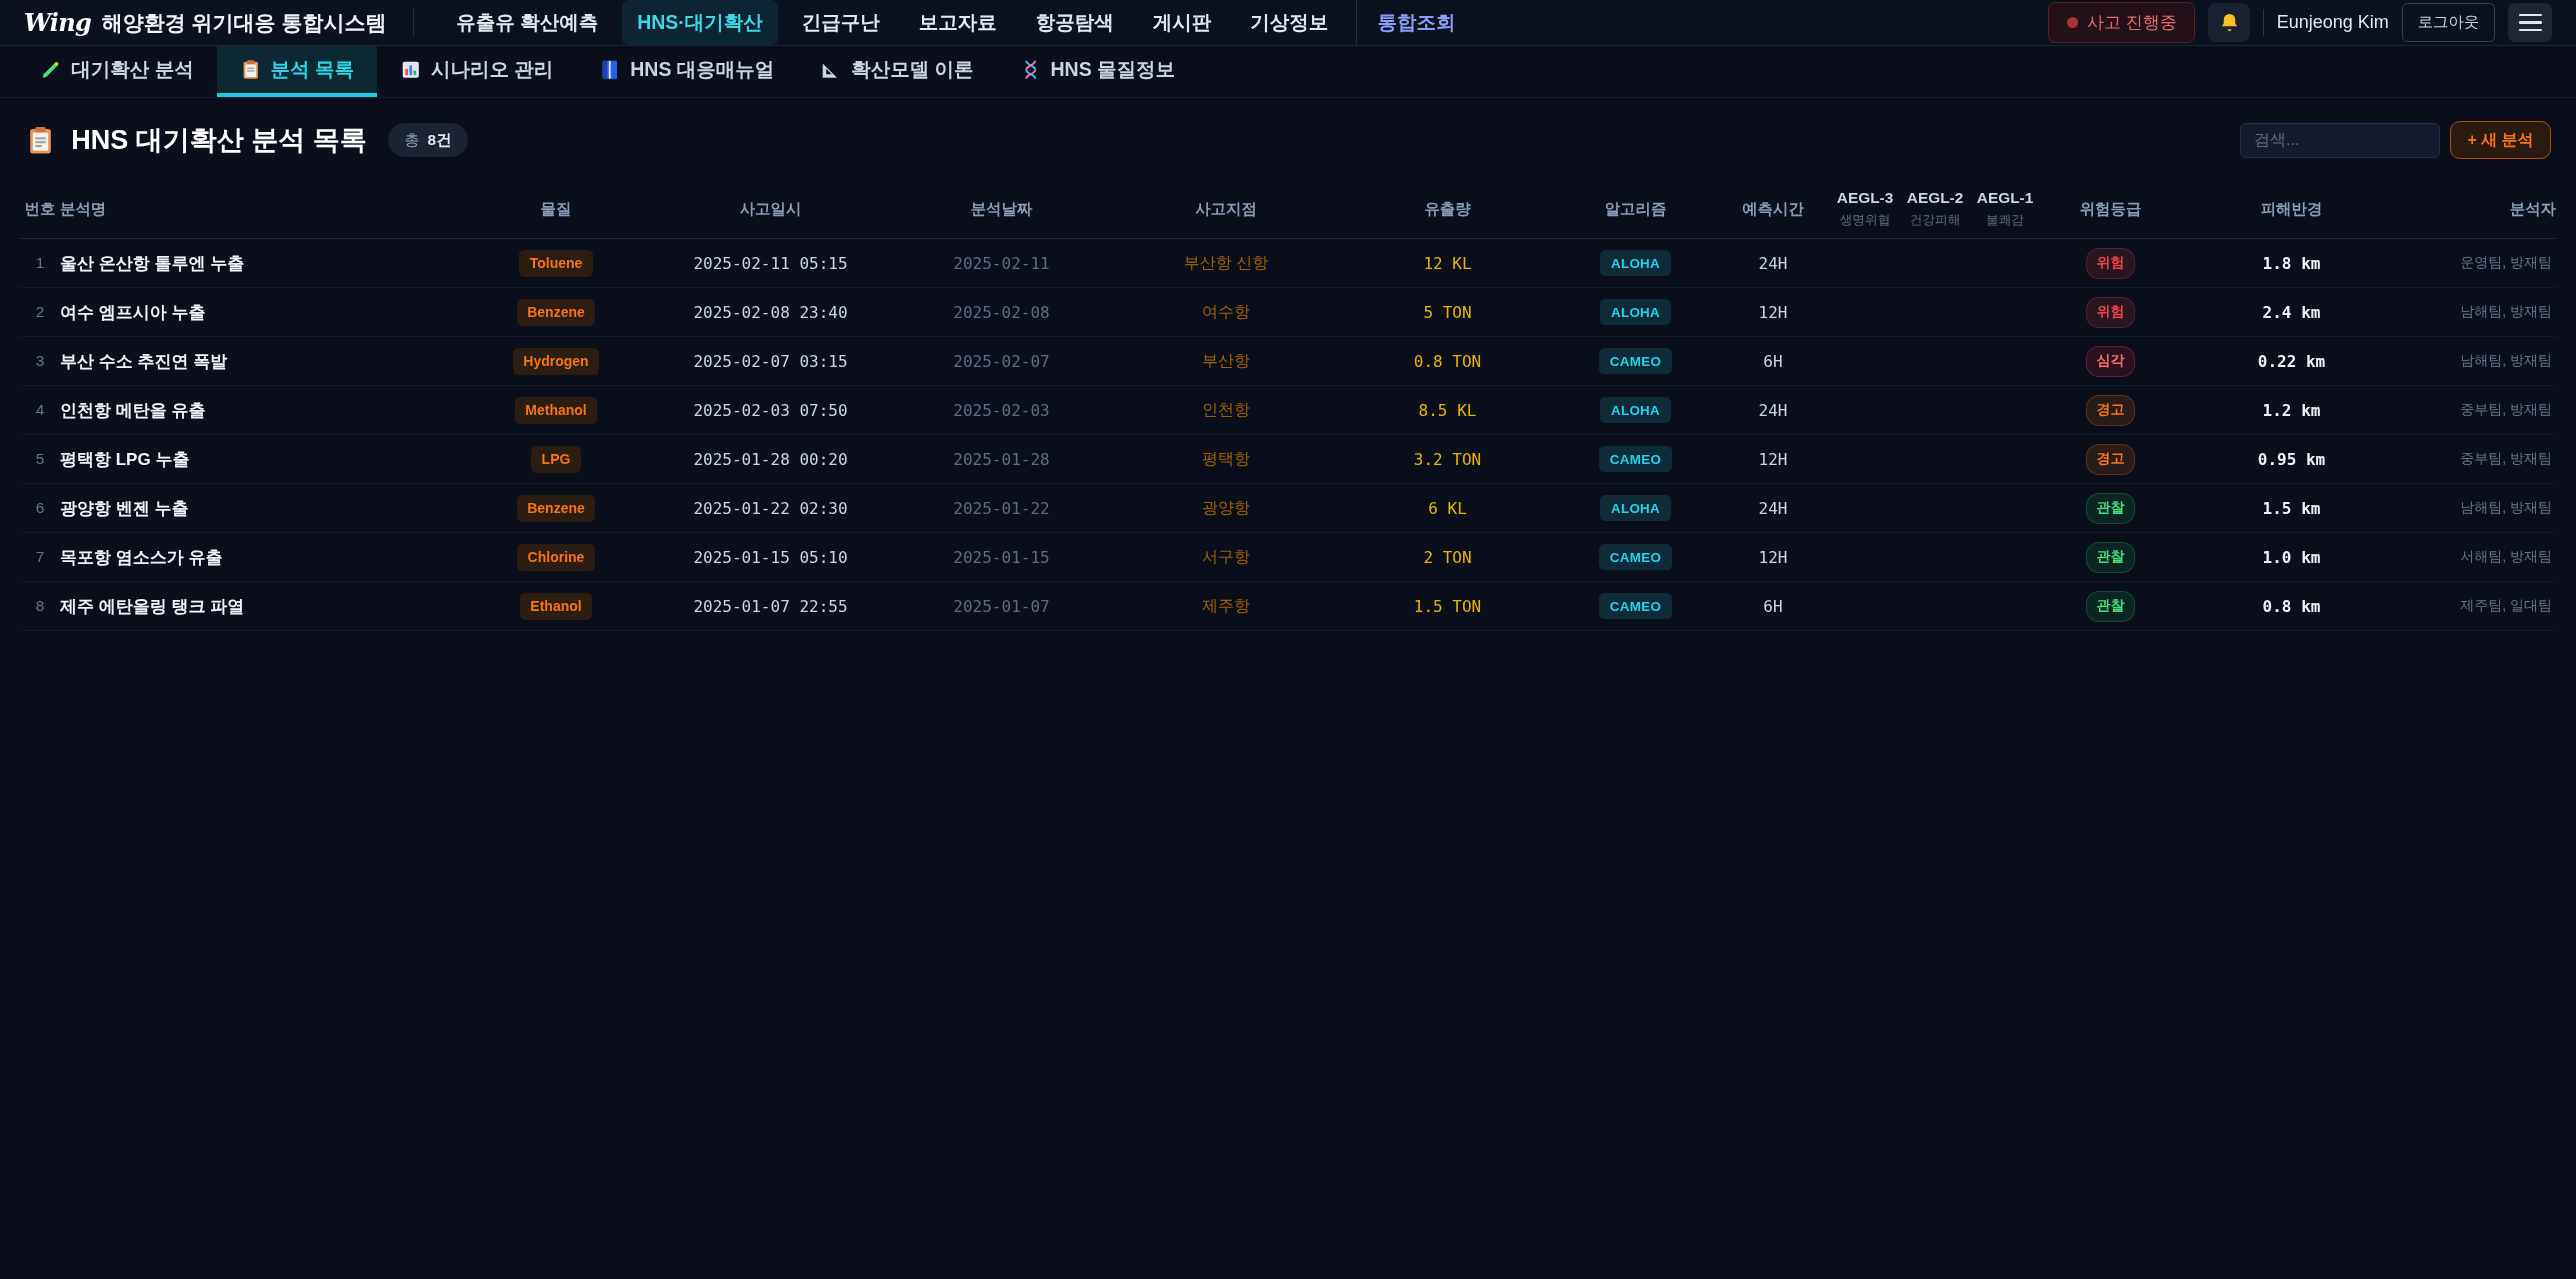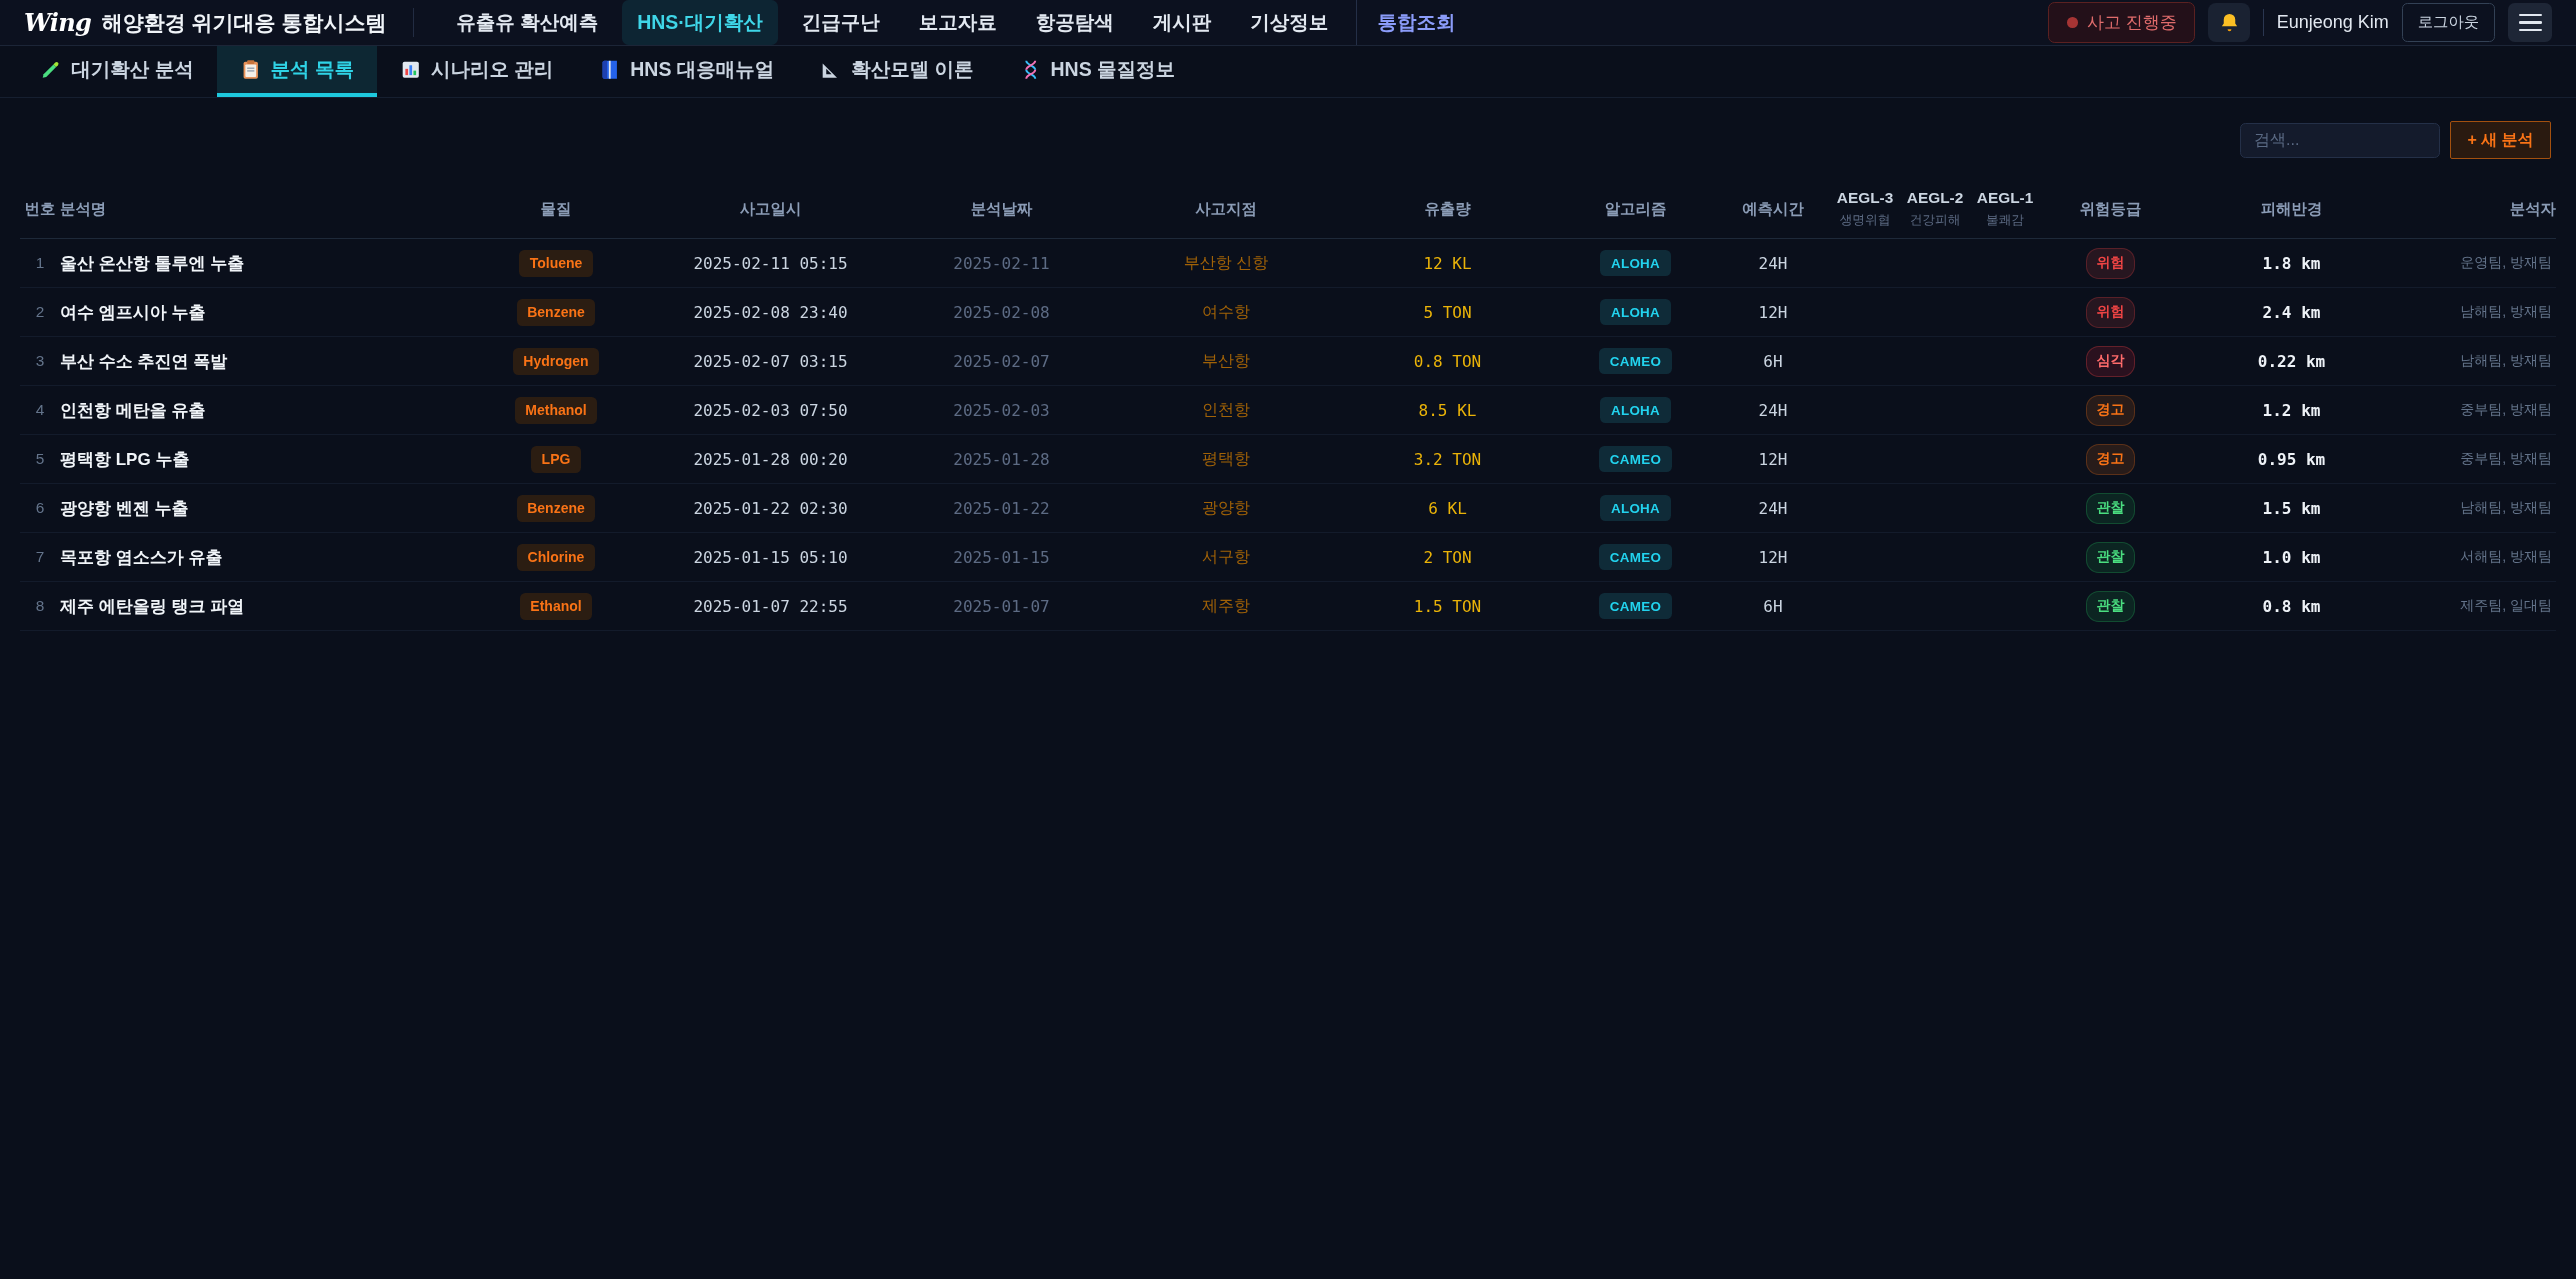--- a/index.html
+++ b/index.html
@@ -51,21 +51,21 @@
   .page-title { font-size:27px; font-weight:bold; color:#ffffff; white-space:nowrap; }
   .total-badge { margin-left:6.7px; background:#1a2332; border-radius:670px; padding:6.7px 16px; font-size:15.4px; color:#8fa0b8; display:flex; gap:8px; align-items:center; white-space:nowrap; }
   .total-badge b { color:#e2e8f0; font-weight:bold; }
   .ph-right { margin-left:auto; display:flex; align-items:center; gap:10.7px; }
   .search-input {
     width:200px; height:35px; background:#141b2c; border:0.7px solid #243048; border-radius:5.4px;
     color:#cbd5e1; font-size:16px; padding:0 13.4px; font-family:inherit; outline:none;
   }
   .search-input::placeholder { color:#5b6b85; }
   .new-btn {
-    height:38px; padding:0 16px; background:#2a1a10; border:0.7px solid #a3500f; border-radius:2px;
+    height:38px; padding:0 16px; background:#2a1a10; border:0.7px solid #a3500f; border-radius:10px;
     color:#f97316; font-size:16px; font-weight:bold; cursor:pointer; font-family:inherit; white-space:nowrap;
   }
 
   
   .grid-row {
     display:grid;
     grid-template-columns:40px 402px 188px 241px 221px 228px 215px 161px 114px 70px 70px 70px 141px 221px 1fr;
     align-items:center;
   }
   .thead { border-bottom:0.7px solid #1e2939; padding:9.4px 0; color:#8b9cb6; font-size:15.4px; font-weight:bold; }
@@ -199,20 +199,37 @@
           <path d="M7 22c0-5 10-5 10-10M17 2c0 5-10 5-10 10" stroke="#f472b6" stroke-width="2.2"></path>
         </svg>
       </span>
     <span>HNS 물질정보</span>
   </div>
   </div>
 
 <main class="main">
 
   <div class="page-header">
+    <div class="ph-left">
+      <span class="page-icon">
+        <svg viewBox="0 0 24 24">
+            <rect x="4" y="3" width="16" height="19" rx="2" fill="#e8935a"></rect>
+            <rect x="6" y="6" width="12" height="14" rx="1" fill="#f5f0e8"></rect>
+            <rect x="8" y="1.5" width="8" height="4" rx="1" fill="#c8743c"></rect>
+            <rect x="8" y="9.5" width="8" height="1.6" fill="#9aa4b0"></rect>
+            <rect x="8" y="12.5" width="8" height="1.6" fill="#9aa4b0"></rect>
+            <rect x="8" y="15.5" width="5" height="1.6" fill="#9aa4b0"></rect>
+          </svg>
+      </span>
+      <h1 class="page-title">HNS 대기확산 분석 목록</h1>
+      <div class="total-badge">
+        <span>총</span>
+        <b>8건</b>
+      </div>
+    </div>
     <div class="ph-right">
       <input class="search-input" type="text" placeholder="검색..." style="">
       <button class="new-btn">+ 새 분석</button>
     </div>
   </div>
 
   <div class="grid-row thead">
     <div class="th">번호</div>
     <div class="th left">분석명</div>
     <div class="th">물질</div>

